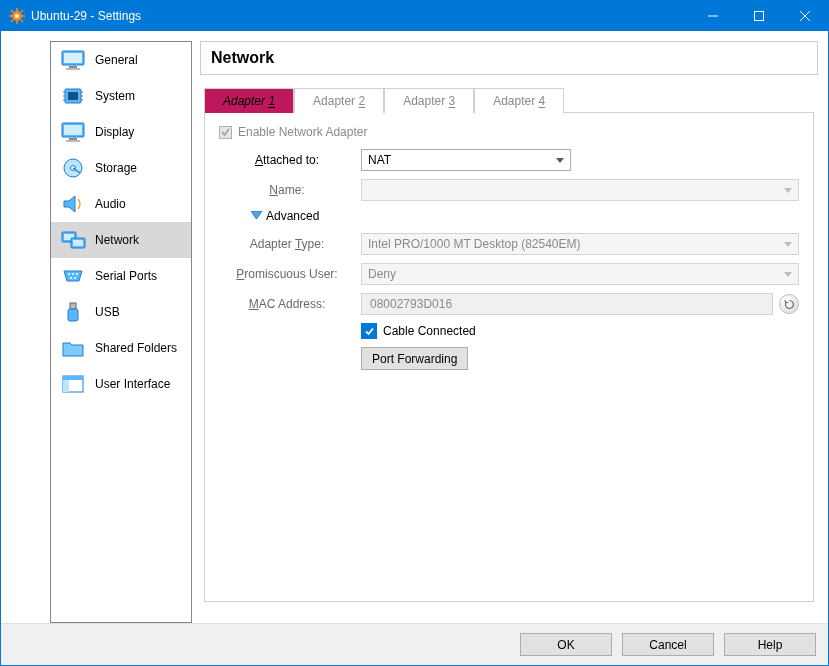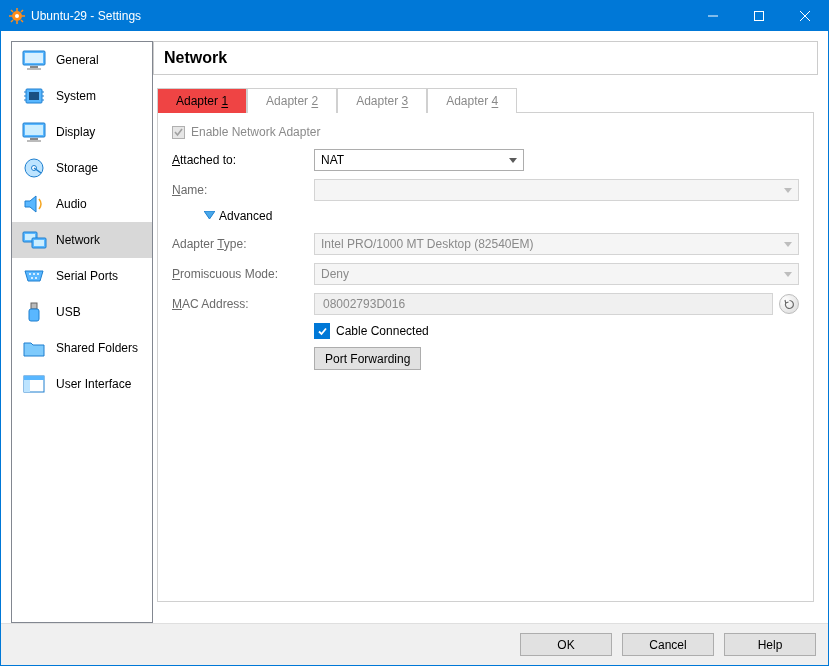--- a/index.html
+++ b/index.html
@@ -5,41 +5,41 @@
   * { box-sizing: border-box; }
   html, body { margin: 0; padding: 0; font-family: "Segoe UI", Tahoma, sans-serif; font-size: 12px; color: #000; background: #fff; }
   .window { width: 829px; height: 666px; display: flex; flex-direction: column; border: 1px solid #0078d7; }
   .titlebar { height: 30px; background: #0078d7; color: #fff; display: flex; align-items: center; padding-left: 8px; }
   .titlebar .title-icon { width: 16px; height: 16px; margin-right: 6px; display:flex; align-items:center; justify-content:center;}
   .titlebar .title-text { flex: 1; font-size: 12px; }
   .title-controls { display: flex; height: 100%; }
   .title-btn { width: 46px; display: flex; align-items: center; justify-content: center; color: #fff; }
   .title-btn svg { display:block; }
   .client { flex: 1; display: flex; flex-direction: column; background: #fff; }
-  .body-area { flex: 1; display: flex; padding: 10px 10px 0 10px; min-height: 0; }
+  .body-area { flex: 1; display: flex; padding: 10px 10px 0 10px; gap: 8px; min-height: 0; margin-left: 39px; }
   .sidebar { width: 142px; border: 1px solid #828790; background: #fff; overflow: hidden; }
   .sidebar-item { display: flex; align-items: center; height: 36px; padding-left: 8px; gap: 8px; cursor: default; }
   .sidebar-item.selected { background: #d8d8d8; }
   .sidebar-item .label { font-size: 12px; color: #000; }
   .nav-icon { width: 28px; height: 24px; display:flex; align-items:center; justify-content:center; }
   .main { flex: 1; display: flex; flex-direction: column; min-width: 0; }
   .page-header { height: 34px; border: 1px solid #cccccc; background: #fff; display:flex; align-items:center; padding-left: 10px; }
   .page-title { font-size: 16px; font-weight: 700; }
   .content { flex: 1; padding: 12px 4px 4px 4px; }
   .tabstrip { display: flex; position: relative; }
   .tab { padding: 5px 18px; border: 1px solid #d0d0d0; border-bottom: none; background: #fff; color: #8a8a8a; font-size: 12px; position: relative; top: 1px; margin-right: 0; }
   .tab .u { text-decoration: underline; text-underline-offset: 2px; }
-  .tab.active { color: #000; background: #ef4444; border-color: #d0d0d0; z-index: 2; }
+  .tab.active { color: #000; background: #be185d; border-color: #d0d0d0; z-index: 2; font-style: italic; }
   .tab:not(.active) { background: #fff; border-left:1px solid #d0d0d0; }
   .tab + .tab { border-left: 1px solid #d0d0d0; }
   .tab-panel { border: 1px solid #d0d0d0; padding: 12px 14px; height: 490px; }
   .chk-row { display: flex; align-items: center; gap: 6px; color: #8a8a8a; margin-bottom: 10px; }
   .chk-dis { width:13px; height:13px; border:1px solid #b0b0b0; background:#e6e6e6; display:inline-flex; align-items:center; justify-content:center; }
   .form-row { display: flex; align-items: center; margin-bottom: 8px; }
-  .form-label { width: 142px; text-align: left; padding-right: 6px; color: #6a6a6a; font-size: 12px; }
+  .form-label { width: 142px; text-align: center; padding-right: 6px; color: #6a6a6a; font-size: 12px; }
   .form-label .u { text-decoration: underline; }
   .form-label.dark { color: #000; }
   .combo { flex:1; height:22px; border:1px solid #adadad; background:#fff; display:flex; align-items:center; padding:0 6px; justify-content:space-between; color:#000000; }
   .combo.short { flex: 0 0 210px; }
   .combo.dis { background:#f5f5f5; color:#8a8a8a; border-color:#d4d4d4; }
   .chev { color:#5a5a5a; }
   .adv-row { display:flex; align-items:center; margin: 6px 0 10px 32px; gap:4px; }
   .adv-arrow { color:#3b97e3; }
   .textbox { flex:1; height:22px; border:1px solid #d4d4d4; background:#f0f0f0; color:#8a8a8a; padding:0 8px; display:flex; align-items:center; }
   .mac-refresh { width:20px; height:20px; margin-left:6px; border-radius:50%; background: radial-gradient(circle at 30% 30%, #ffffff, #d9d9d9); border:1px solid #bcbcbc; display:flex; align-items:center; justify-content:center; color:#7a7a7a; font-size:10px;}
@@ -256,21 +256,21 @@
               <div class="form-label"><span>Adapter </span><span class="u">T</span><span>ype:</span></div>
               <div class="combo dis">
                 <span>Intel PRO/1000 MT Desktop (82540EM)</span>
                 <span class="chev"><svg width="8" height="6">
                       <path d="M0 0 L8 0 L4 5 Z" fill="#bdbdbd"></path>
                     </svg></span>
               </div>
             </div>
 
             <div class="form-row">
-              <div class="form-label"><span class="u">P</span><span>romiscuous Mode:</span></div>
+              <div class="form-label"><span class="u">P</span><span>romiscuous User:</span></div>
               <div class="combo dis">
                 <span>Deny</span>
                 <span class="chev"><svg width="8" height="6">
                       <path d="M0 0 L8 0 L4 5 Z" fill="#bdbdbd"></path>
                     </svg></span>
               </div>
             </div>
 
             <div class="form-row">
               <div class="form-label"><span class="u">M</span><span>AC Address:</span></div>

